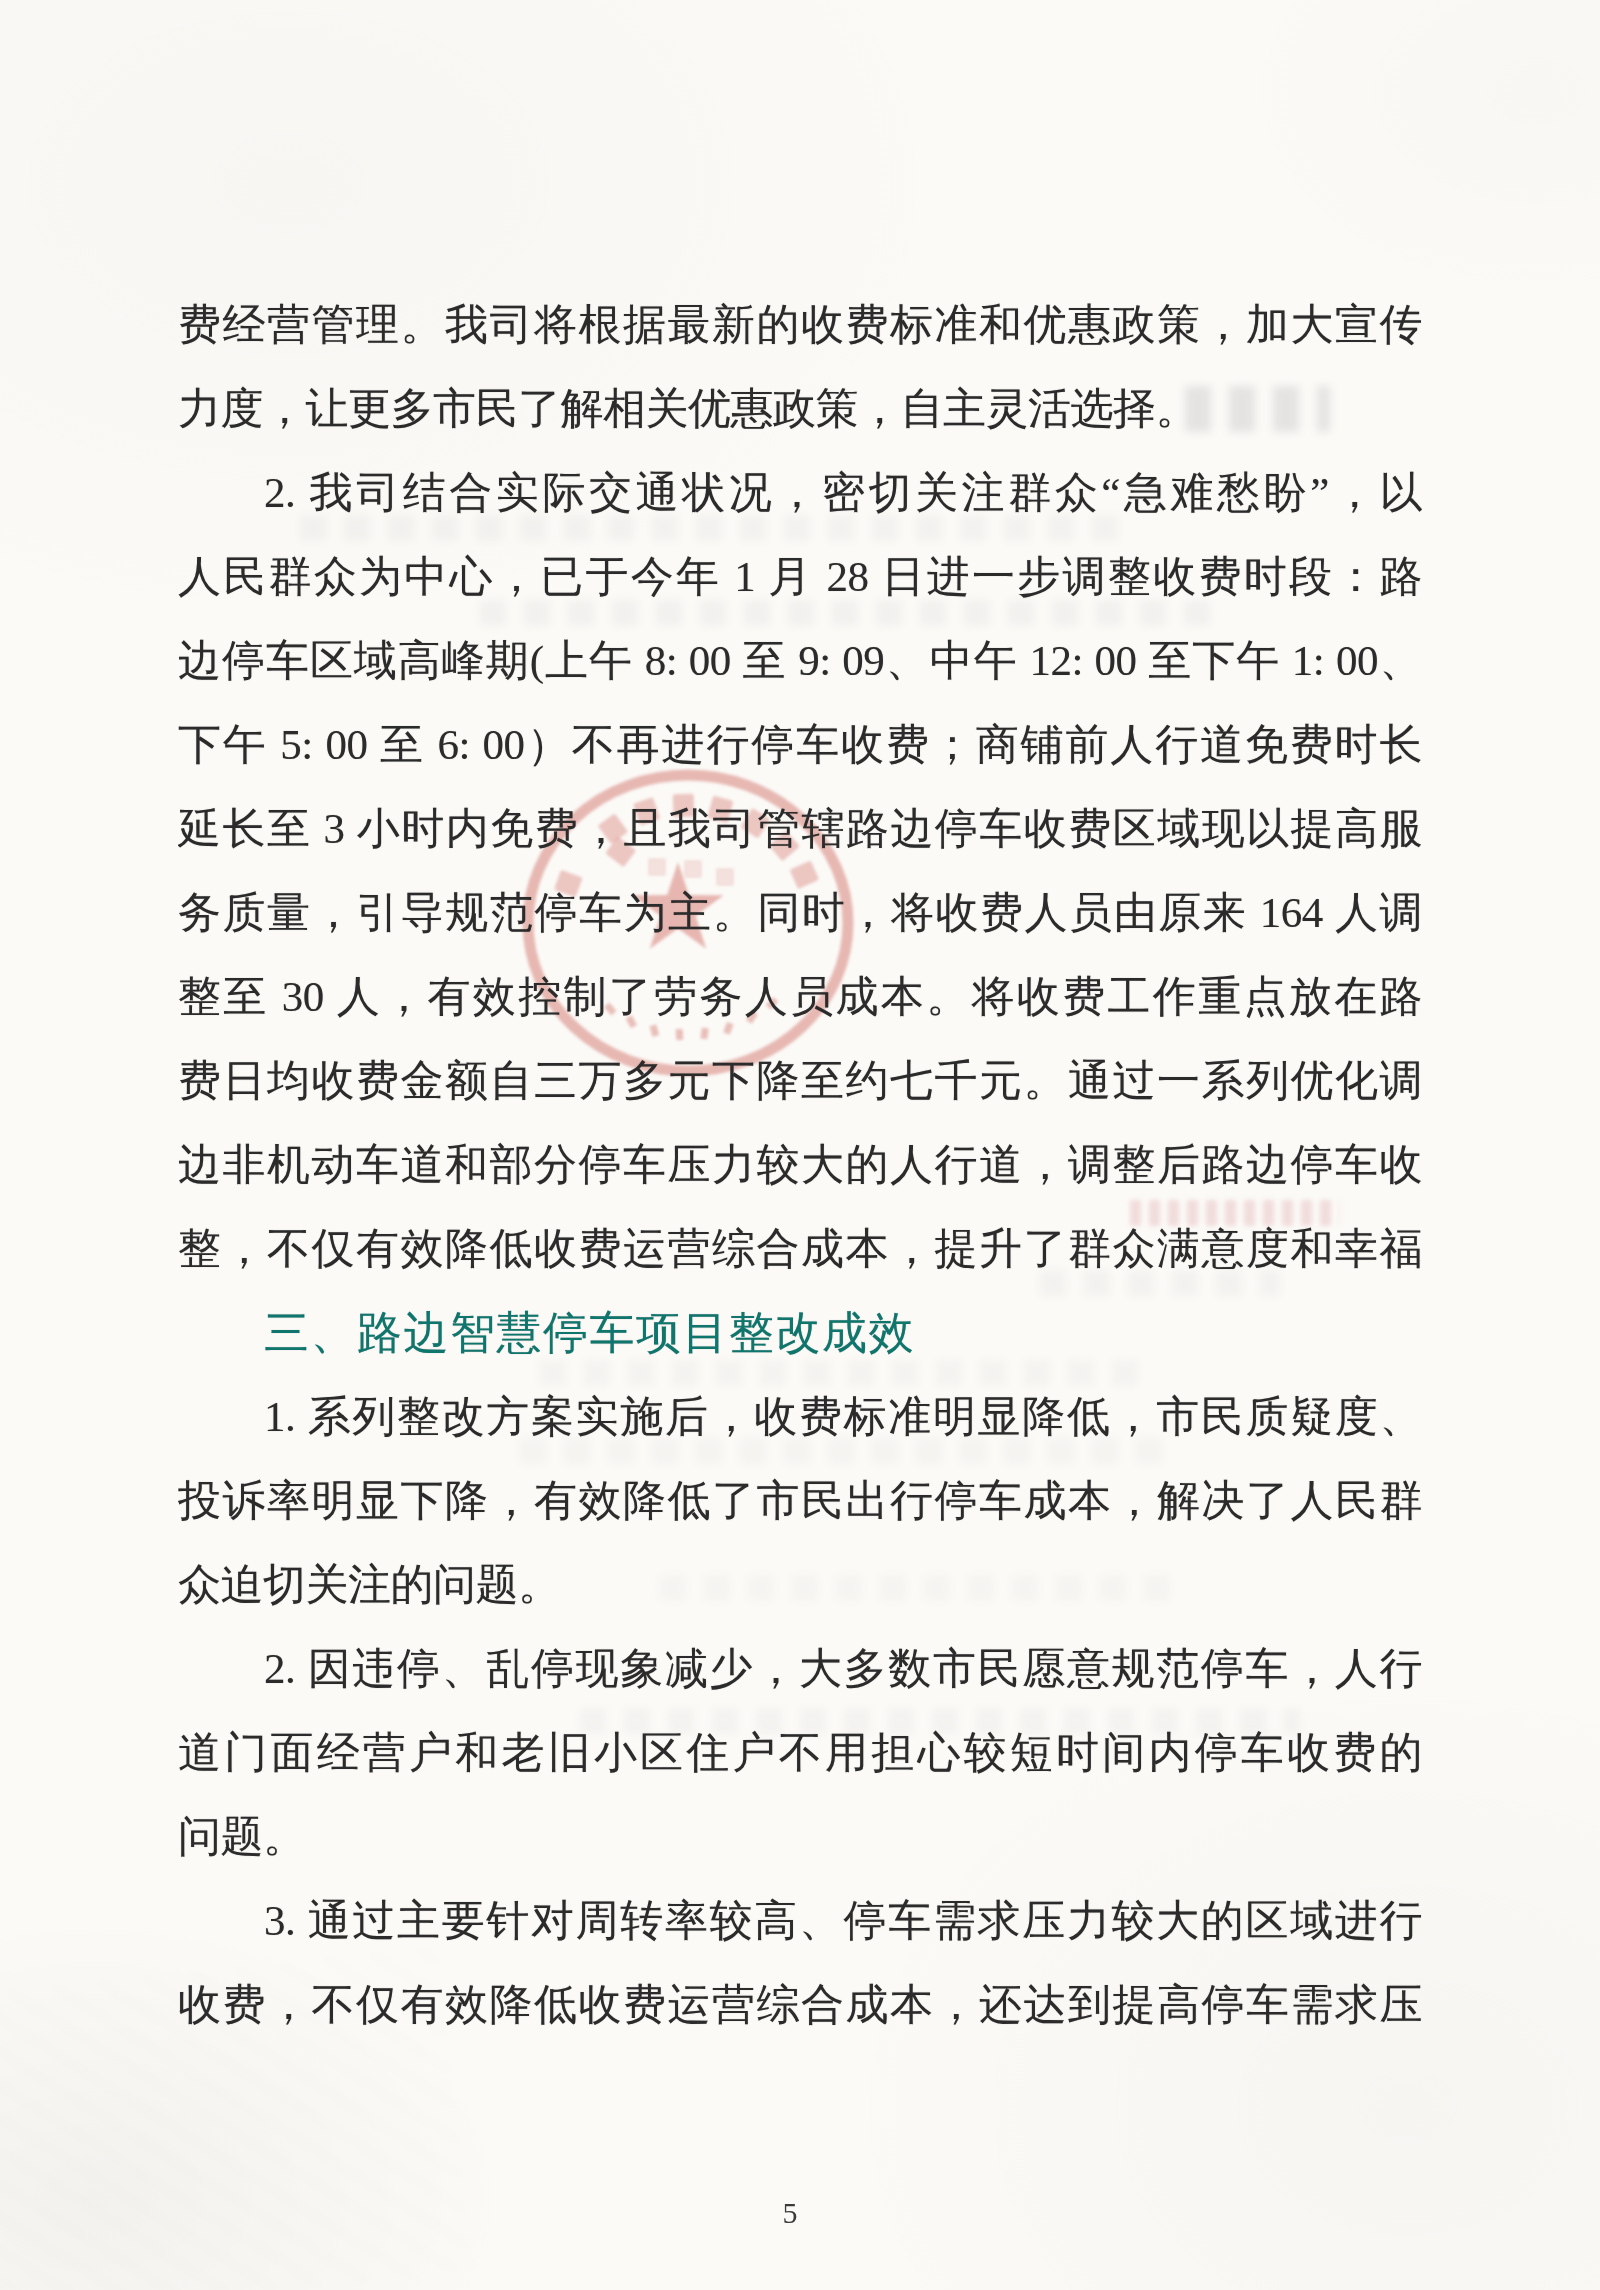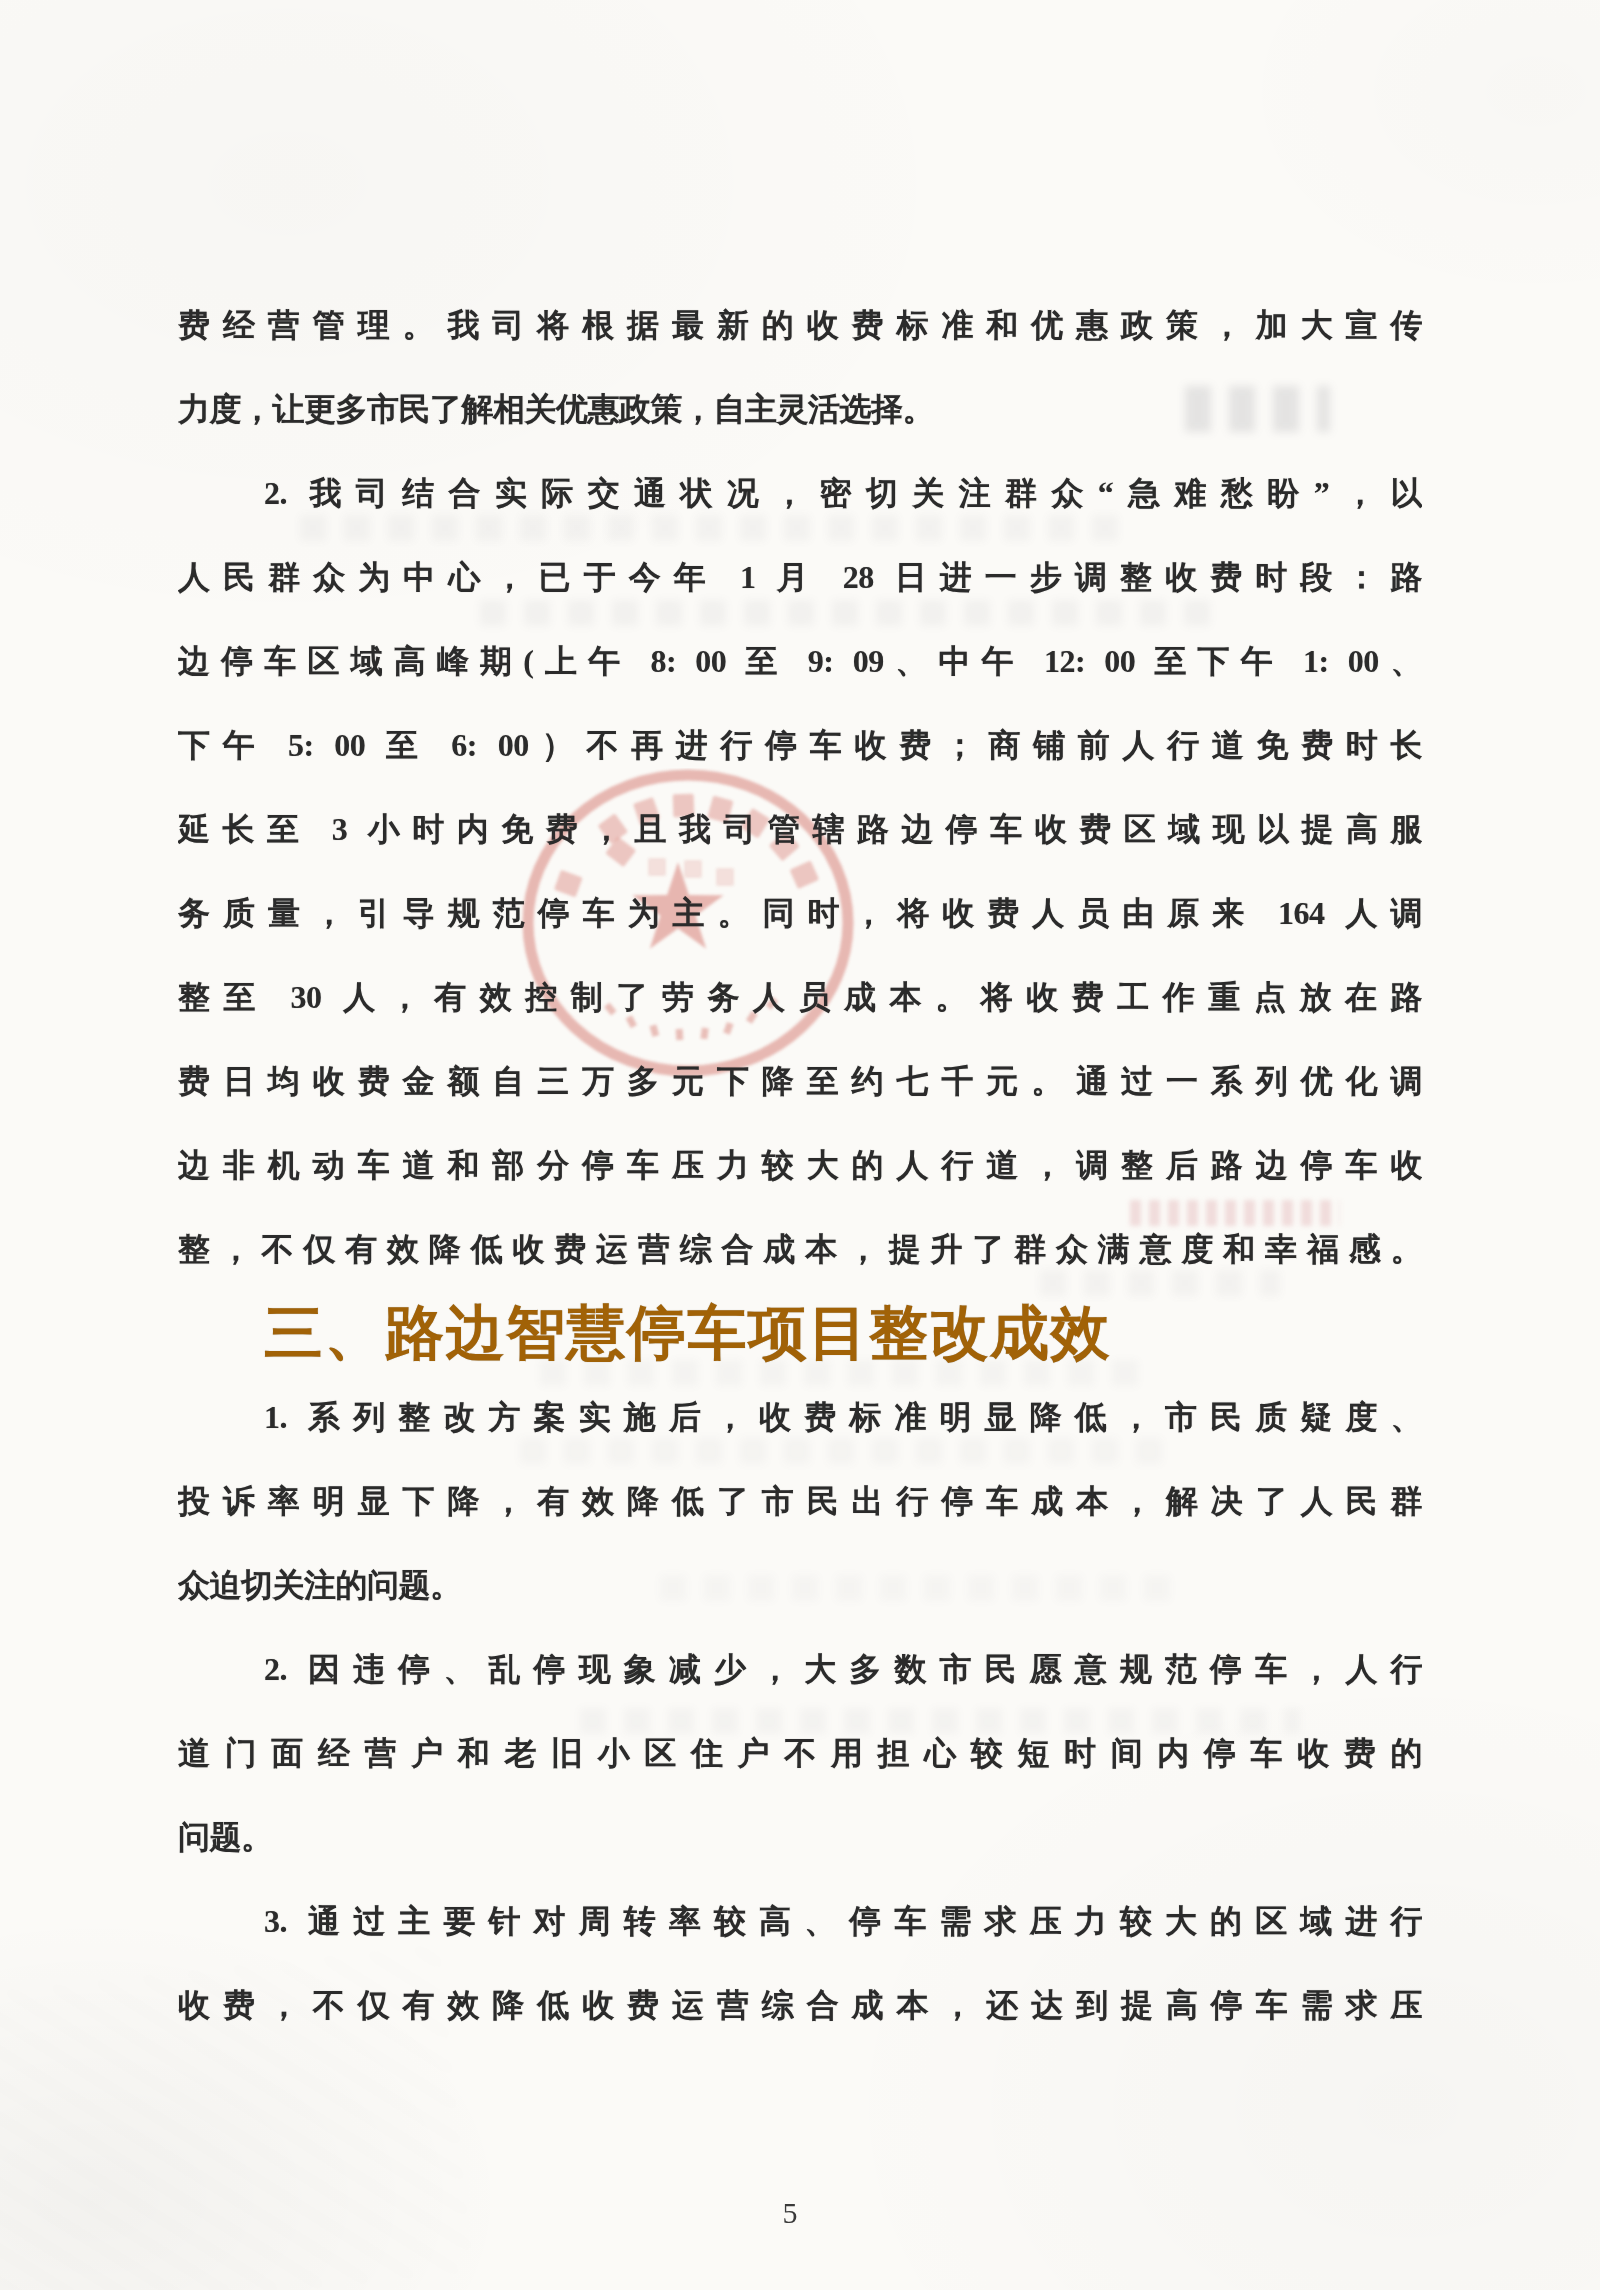--- a/index.html
+++ b/index.html
@@ -25,34 +25,33 @@
     background:repeating-linear-gradient(38deg, rgba(0,0,0,0.05) 0 5px, transparent 5px 28px);
     filter:blur(7px);opacity:.38;transform:rotate(-6deg);pointer-events:none;
   }
 
   
   .page-text{
     position:absolute;left:178px;top:283px;width:1244px;
   }
   .line{
     height:84px;line-height:84px;
-    font-size:32px;letter-spacing:-0.5px;
+    font-size:43px;letter-spacing:-0.5px;
     color:var(--ink,#2b2b2b);
     text-shadow:0 0 1px rgba(43,43,43,0.38);
     word-break:break-all;
     overflow:hidden;
     text-align:left;
-    font-weight:bold;
   }
   .line.just{text-align:justify;text-align-last:justify;}
   .line.indent{text-indent:86px;}
   .line.bold{
     font-family:"Liberation Sans","DejaVu Sans",sans-serif;
-    font-weight:700;font-size:59px;letter-spacing:1.5px;
-    color:#a16207;
+    font-weight:400;font-size:45px;letter-spacing:1.5px;
+    color:#0f766e;
   }
   .page-number{
     position:absolute;top:2196px;left:766px;width:48px;
     text-align:center;font-size:30px;color:#3a3a3a;
     font-family:"Liberation Serif","DejaVu Serif",serif;
   }
 
   
   .seal{position:absolute;left:518px;top:768px;pointer-events:none;}
 

